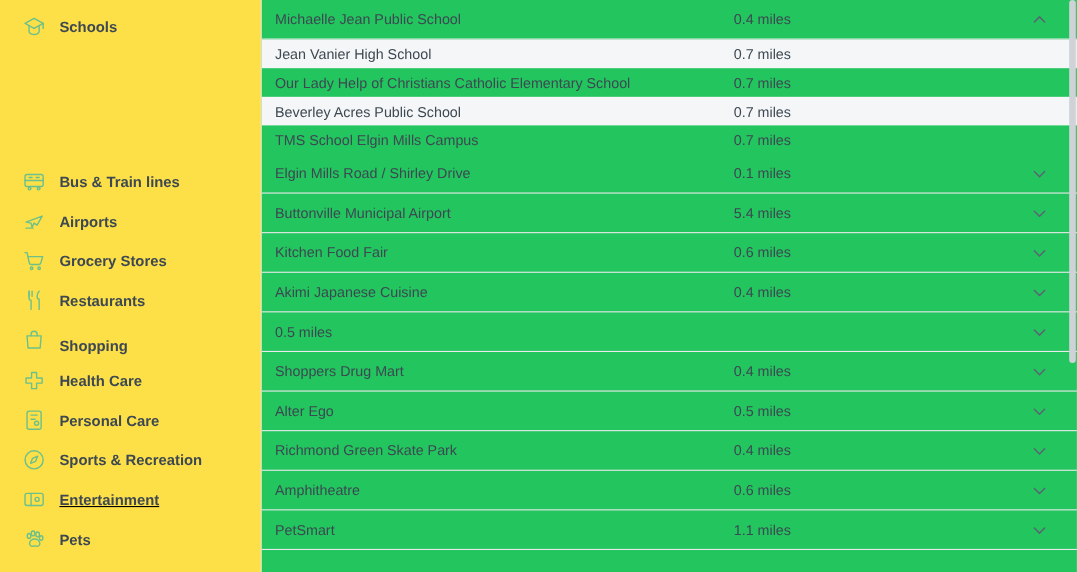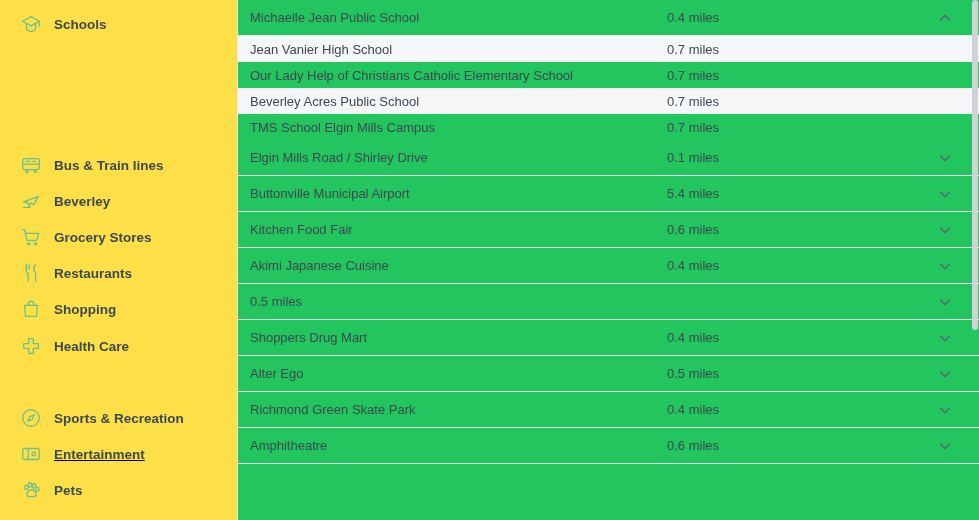--- a/index.html
+++ b/index.html
@@ -149,21 +149,21 @@
         </span>
         <span class="cat-label">Bus &amp; Train lines</span>
       </div>
       <div class="cat-item" style="top: 188px;">
         <span class="cat-icon">
           <svg width="22" height="22" viewBox="0 0 24 24" stroke="currentColor" fill="none" stroke-width="1.4" stroke-linecap="round" stroke-linejoin="round">
             <path d="M4 13l16-6-5 9-3-2-2 4-1-4-5-1z"></path>
             <path d="M4 19h7"></path>
           </svg>
         </span>
-        <span class="cat-label">Beverley</span>
+        <span class="cat-label">Airports</span>
       </div>
       <div class="cat-item" style="top: 224px;">
         <span class="cat-icon">
           <svg width="22" height="22" viewBox="0 0 24 24" stroke="currentColor" fill="none" stroke-width="1.4" stroke-linecap="round" stroke-linejoin="round">
             <path d="M3 4h2l2.2 10.2a2 2 0 0 0 2 1.6h7.4a2 2 0 0 0 2-1.5L20.5 8H6"></path>
             <circle cx="9.5" cy="19.5" r="1.2"></circle>
             <circle cx="17" cy="19.5" r="1.2"></circle>
           </svg>
         </span>
         <span class="cat-label">Grocery Stores</span>
@@ -171,36 +171,46 @@
       <div class="cat-item" style="top: 260px;">
         <span class="cat-icon">
           <svg width="22" height="22" viewBox="0 0 24 24" stroke="currentColor" fill="none" stroke-width="1.4" stroke-linecap="round" stroke-linejoin="round">
             <path d="M7 3v7a2 2 0 0 0 2 2v9"></path>
             <path d="M7 3v5M10 3v5"></path>
             <path d="M17 3c-1.5 1.5-2 3-2 5s.8 3 2 3v10"></path>
           </svg>
         </span>
         <span class="cat-label">Restaurants</span>
       </div>
-      <div class="cat-item" style="top: 296px;">
+      <div class="cat-item" style="top: 296px; align-items: flex-end;">
         <span class="cat-icon">
           <svg width="22" height="22" viewBox="0 0 24 24" stroke="currentColor" fill="none" stroke-width="1.4" stroke-linecap="round" stroke-linejoin="round">
             <path d="M5 8h14l-1 12H6L5 8z"></path>
             <path d="M9 8V6.5a3 3 0 0 1 6 0V8"></path>
           </svg>
         </span>
         <span class="cat-label">Shopping</span>
       </div>
       <div class="cat-item" style="top: 333px;">
         <span class="cat-icon">
           <svg width="22" height="22" viewBox="0 0 24 24" stroke="currentColor" fill="none" stroke-width="1.4" stroke-linecap="round" stroke-linejoin="round">
             <path d="M9.5 4h5v5.5H20v5h-5.5V20h-5v-5.5H4v-5h5.5V4z"></path>
           </svg>
         </span>
         <span class="cat-label">Health Care</span>
+      </div>
+      <div class="cat-item" style="top: 369px;">
+        <span class="cat-icon">
+          <svg width="22" height="22" viewBox="0 0 24 24" stroke="currentColor" fill="none" stroke-width="1.4" stroke-linecap="round" stroke-linejoin="round">
+            <rect x="5" y="3" width="14" height="18" rx="2"></rect>
+            <path d="M9 7h6M9 11h4"></path>
+            <circle cx="14.5" cy="15" r="2"></circle>
+          </svg>
+        </span>
+        <span class="cat-label">Personal Care</span>
       </div>
       <div class="cat-item" style="top: 405px;">
         <span class="cat-icon">
           <svg width="22" height="22" viewBox="0 0 24 24" stroke="currentColor" fill="none" stroke-width="1.4" stroke-linecap="round" stroke-linejoin="round">
             <circle cx="12" cy="12" r="9"></circle>
             <path d="M15.5 8.5l-2 5-5 2 2-5 5-2z"></path>
           </svg>
         </span>
         <span class="cat-label">Sports &amp; Recreation</span>
       </div>
@@ -327,19 +337,28 @@
       </div>
       <div class="row group-head">
         <span class="name">Amphitheatre</span>
         <span class="dist">0.6 miles</span>
         <span class="chev">
           <svg width="16" height="16" viewBox="0 0 24 24" stroke="currentColor" fill="none" stroke-width="2" stroke-linecap="round" stroke-linejoin="round">
             <path d="M5 9l7 7 7-7"></path>
           </svg>
         </span>
       </div>
+      <div class="row group-head">
+        <span class="name">PetSmart</span>
+        <span class="dist">1.1 miles</span>
+        <span class="chev">
+          <svg width="16" height="16" viewBox="0 0 24 24" stroke="currentColor" fill="none" stroke-width="2" stroke-linecap="round" stroke-linejoin="round">
+            <path d="M5 9l7 7 7-7"></path>
+          </svg>
+        </span>
+      </div>
     </div>
 
   <div class="scrollbar">
     <div class="scrollthumb"></div>
   </div>
 
 </div>
 
 </body></html>

